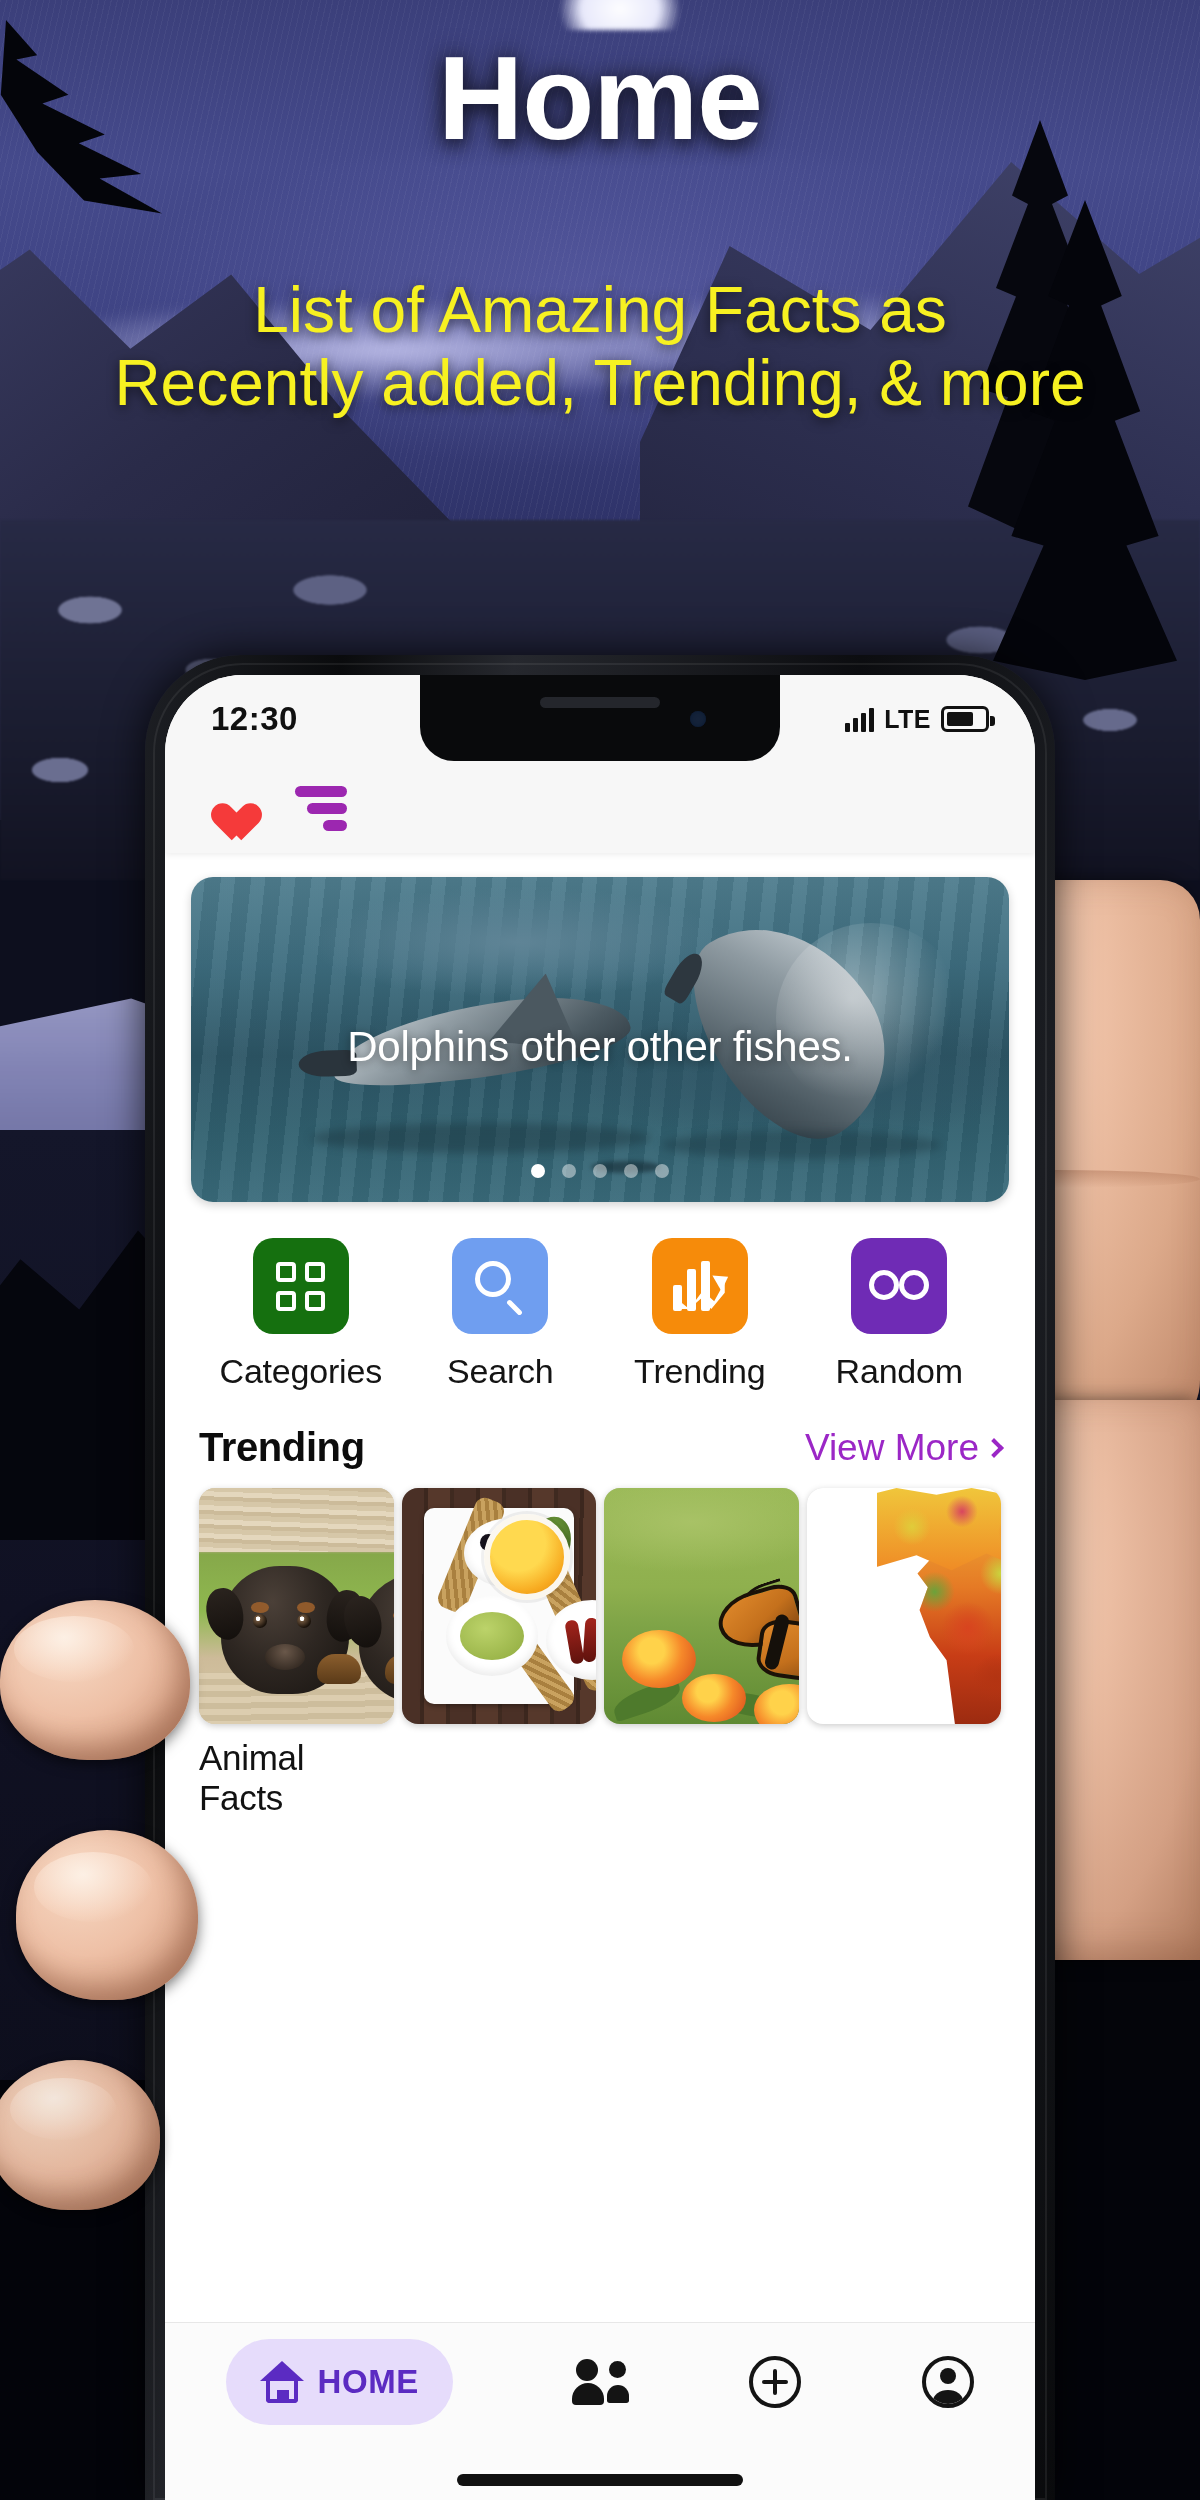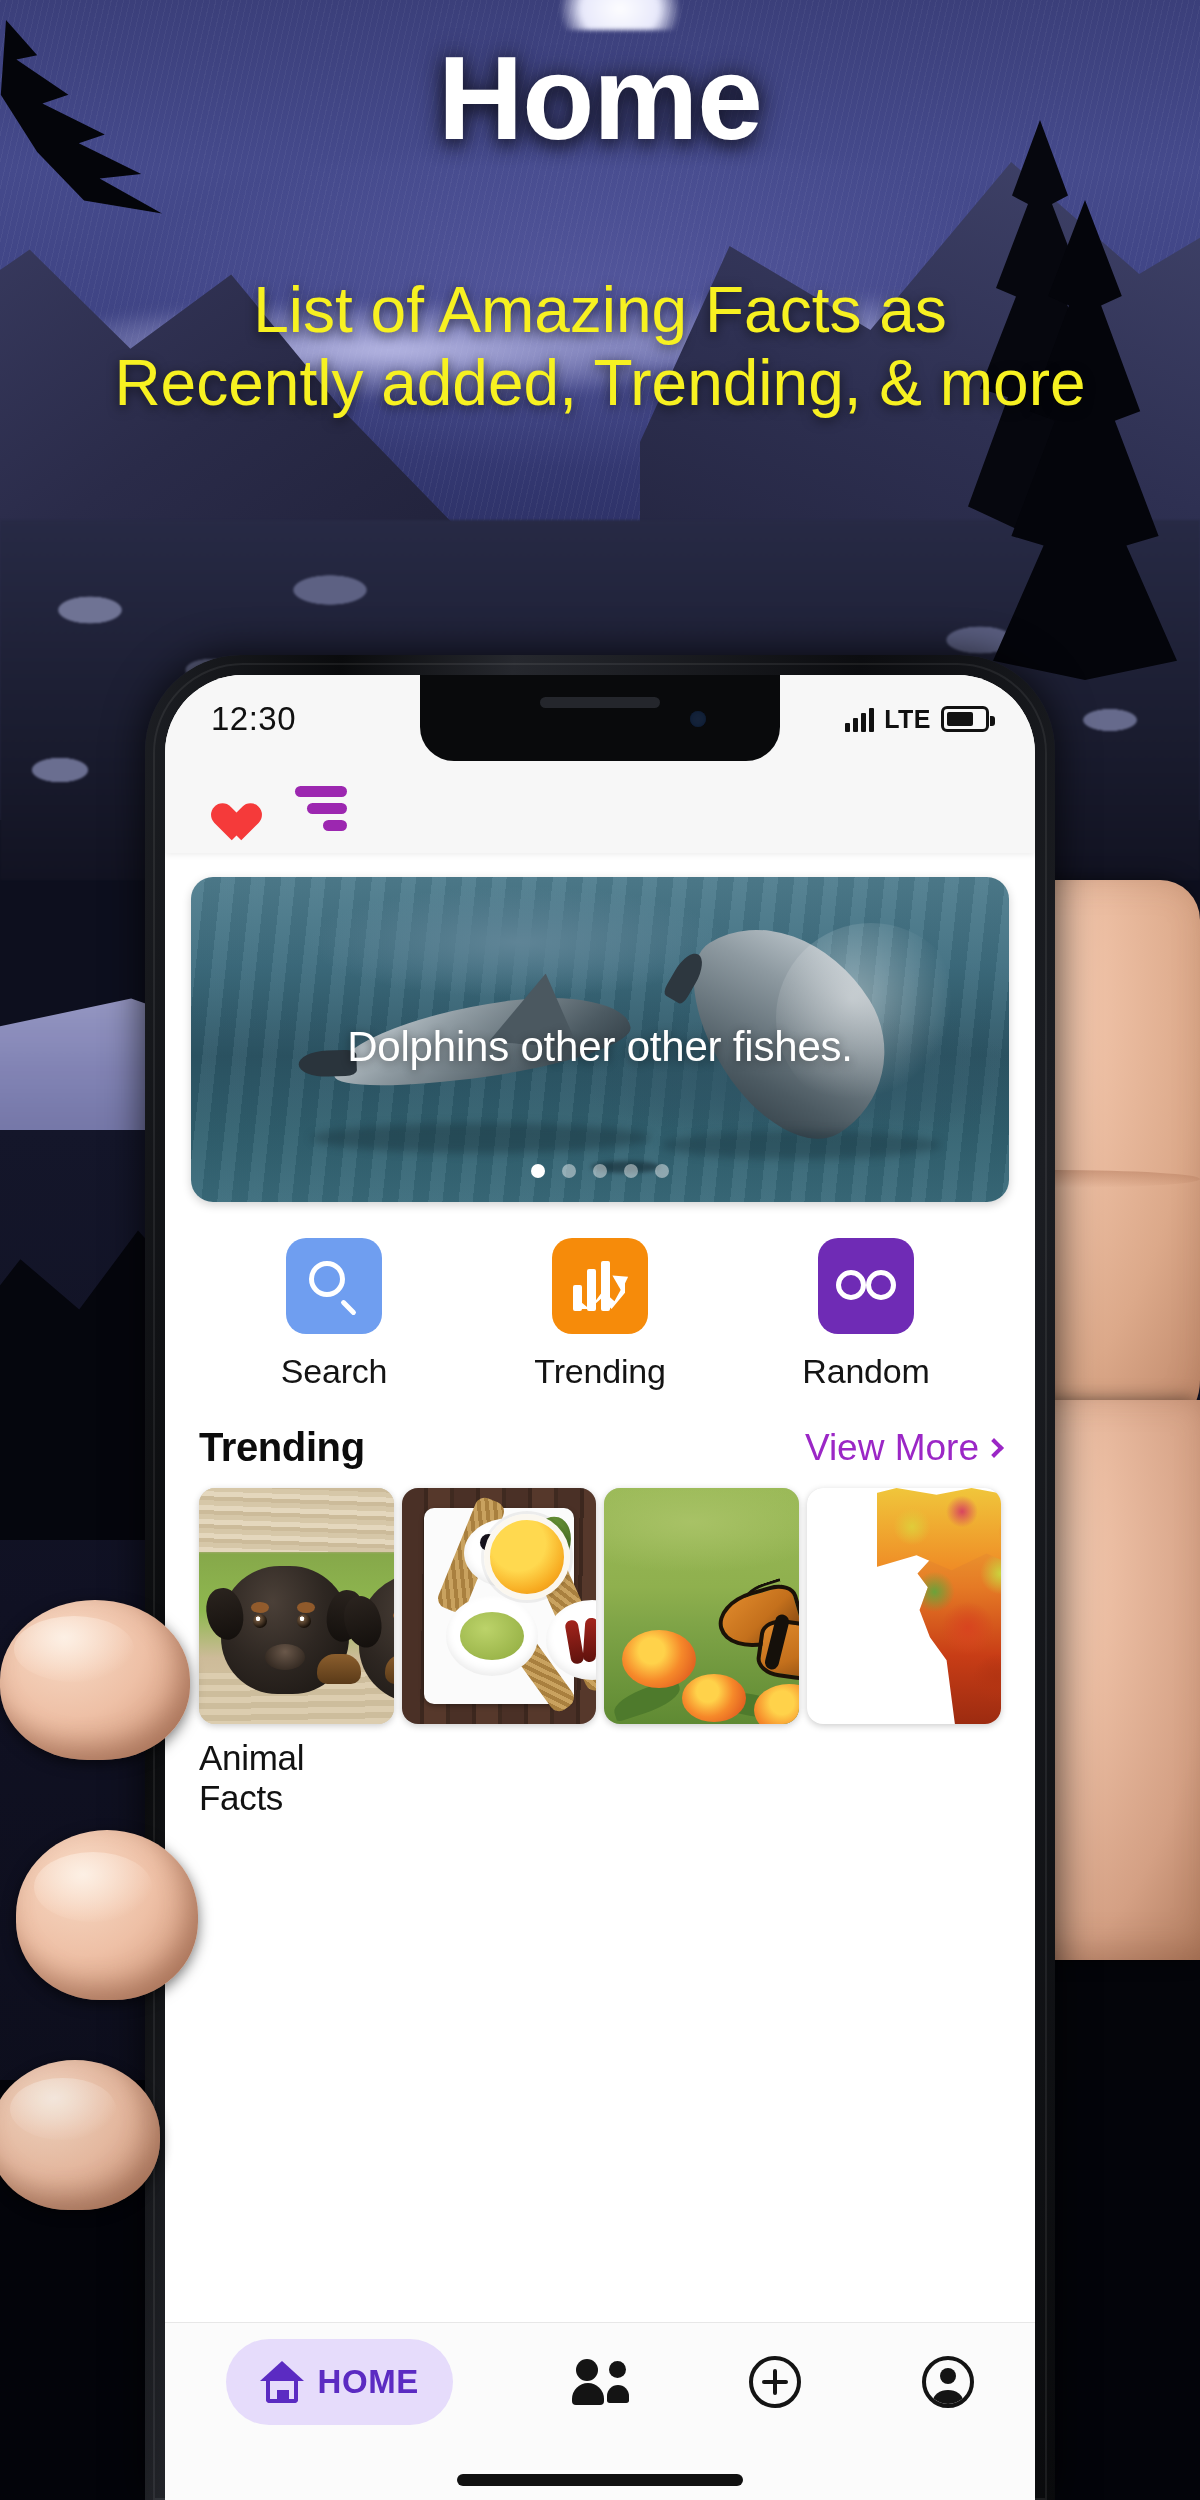--- a/index.html
+++ b/index.html
@@ -158,21 +158,21 @@
     position:absolute; right:74px; top:36px; width:16px; height:16px;
     border-radius:50%; background:#15233a; box-shadow:inset 0 0 4px #0a1a33;
   }
 
   
   #statusbar{
     position:relative; height:88px; background:#f7f7f7;
     display:flex; align-items:center; justify-content:space-between;
     padding:0 46px; z-index:30;
   }
-  #statusbar .time{ font-size:33px; font-weight:400; color:#101010; letter-spacing:.5px; }
+  #statusbar .time{ font-size:33px; font-weight:700; color:#101010; letter-spacing:.5px; }
   #statusbar .right{ display:flex; align-items:center; gap:10px; }
   .sigbars{ display:flex; align-items:flex-end; gap:3px; height:26px; }
   .sigbars i{ display:block; width:5px; background:#111; border-radius:1px; }
   .sigbars i:nth-child(1){ height:9px; }
   .sigbars i:nth-child(2){ height:14px; }
   .sigbars i:nth-child(3){ height:19px; }
   .sigbars i:nth-child(4){ height:24px; }
   .lte{ font-size:25px; font-weight:700; color:#111; letter-spacing:.5px; }
   .batt{ position:relative; width:48px; height:26px; border:3px solid #111; border-radius:6px; }
   .batt i{ position:absolute; left:3px; top:3px; bottom:3px; width:62%; background:#111; border-radius:2px; }
@@ -509,20 +509,31 @@
           <span class="on"></span>
           <span></span>
           <span></span>
           <span></span>
           <span></span>
         </div>
       </div>
 
       <div id="quick">
 
+        <div class="qa">
+          <div class="tile" style="background:#15700f">
+            <span class="grid-ic">
+                <i></i>
+                <i></i>
+                <i></i>
+                <i></i>
+              </span>
+          </div>
+          <div class="lbl">Categories</div>
+        </div>
 
         <div class="qa">
           <div class="tile" style="background:#6f9ef0">
             <span class="search-ic">
                 <i></i>
                 <b></b>
               </span>
           </div>
           <div class="lbl">Search</div>
         </div>

